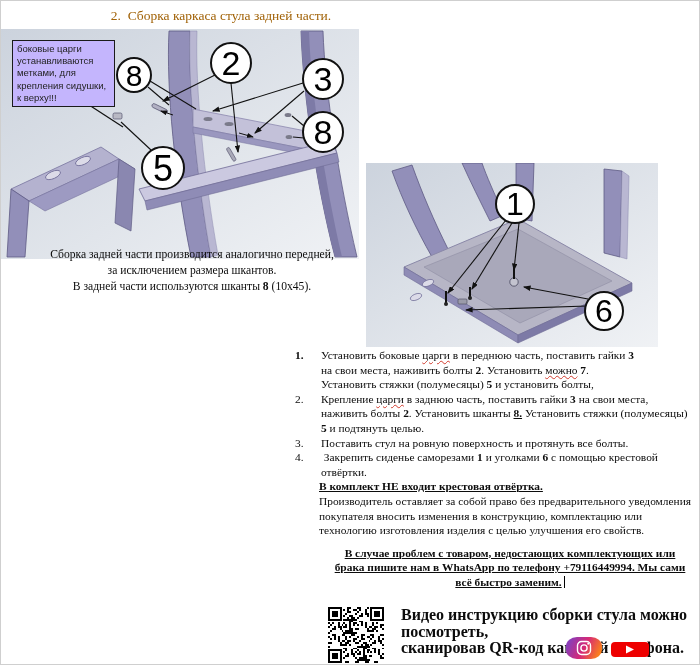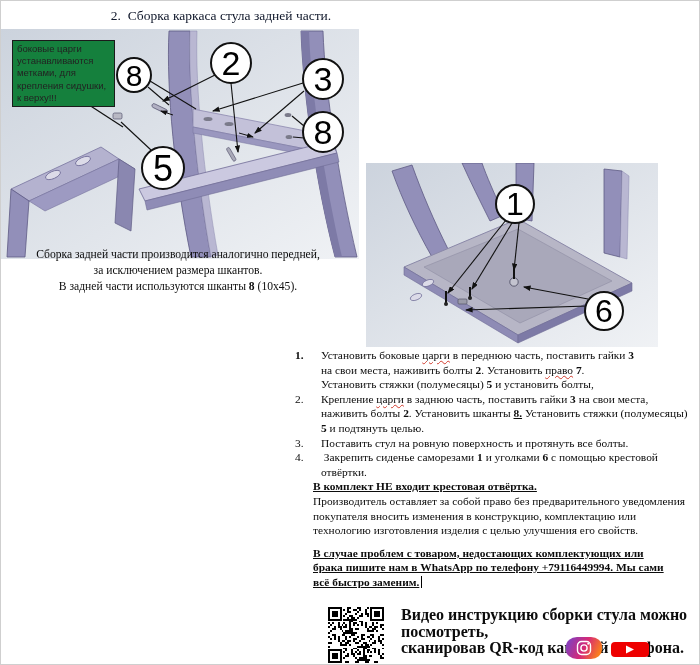--- a/index.html
+++ b/index.html
@@ -2,36 +2,36 @@
 <html><head>
 <meta charset="utf-8">
 <style>
   html,body{margin:0;padding:0;background:#fff;}
   #doc{
     position:relative;width:700px;height:665px;background:#ffffff;
     border:1px solid #cfcfcf;box-sizing:border-box;overflow:hidden;
     font-family:"Liberation Serif","DejaVu Serif",serif;color:#0c0c0c;
   }
   .abs{position:absolute;}
-  .sec-title{font-size:13.5px;white-space:pre;color:#0f172a;}
+  .sec-title{font-size:13.5px;white-space:pre;color:#a16207;}
   #title2{left:40px;top:7px;width:360px;text-align:center;}
   #title3{left:408px;top:142px;margin-top:16px;}
   #notebox{
-    left:11px;top:39px;width:93px;background:#15803d;border:1.6px solid #1b1b1b;
+    left:11px;top:39px;width:93px;background:#c4b5fd;border:1.6px solid #1b1b1b;
     padding:2px 4px;font-family:"Liberation Sans","DejaVu Sans",sans-serif;
     font-size:9.5px;line-height:12.2px;white-space:pre-line;color:#222;z-index:5;
   }
-  #caption{left:0;top:246px;width:354px;text-align:center;font-size:11.6px;line-height:16px;}
+  #caption{left:14px;top:246px;width:354px;text-align:center;font-size:11.6px;line-height:16px;}
   #steps{left:294px;top:347px;width:406px;font-size:11.4px;line-height:14.6px;}
   .step{display:flex;}
   .step .n{flex:0 0 26px;white-space:pre;}
   .rich{white-space:pre-wrap;}
   .step .t{flex:1;}
-  .para{margin-left:18px;white-space:pre-wrap;}
-  .para.gap{margin-top:8px;}
+  .para{margin-left:24px;white-space:pre-wrap;}
+  .para.gap{margin-top:8px;text-align:center;}
   .b{font-weight:bold;}
   .bu{font-weight:bold;text-decoration:underline;text-decoration-thickness:1px;}
   .rw{text-decoration:underline;text-decoration-style:wavy;text-decoration-color:#d23b2e;text-decoration-thickness:1px;}
   .vbar{display:inline-block;width:1px;height:12px;background:#000;margin-left:2px;vertical-align:-2px;}
   #qrtext{left:400px;top:606px;width:298px;font-size:16px;line-height:16.5px;}
   #qr{left:327px;top:606px;}
   #ig{
     left:565px;top:636px;width:36px;height:22px;border-radius:11px/9px;
     background:linear-gradient(115deg,#8a3db8 12%,#d62976 50%,#fa7e1e 88%);
     display:flex;align-items:center;justify-content:center;
@@ -206,21 +206,21 @@
     <g>
       <circle cx="238" cy="148" r="19" fill="#fff" stroke="#111" stroke-width="2"></circle>
       <text class="callout" x="238" y="148" font-size="32" text-anchor="middle" dominant-baseline="central">6</text>
     </g>
   </svg>
 
   <div class="abs" id="steps">
     <div class="step">
       <span class="n rich"><span class="b">1.</span></span>
       <span class="t rich"><span>Установить боковые </span><span class="rw">царги</span><span> в переднюю часть, поставить гайки </span><span class="b">3</span><span>
-на свои места, наживить болты </span><span class="b">2</span><span>. Установить </span><span class="rw">право</span><span> </span><span class="b">7</span><span>.
+на свои места, наживить болты </span><span class="b">2</span><span>. Установить </span><span class="rw">можно</span><span> </span><span class="b">7</span><span>.
 Установить стяжки (полумесяцы) </span><span class="b">5</span><span> и установить болты,
 </span></span>
     </div>
     <div class="step">
       <span class="n rich"><span>2.</span></span>
       <span class="t rich"><span>Крепление </span><span class="rw">царги</span><span> в заднюю часть, поставить гайки </span><span class="b">3</span><span> на свои места,
 наживить болты </span><span class="b">2</span><span>. Установить шканты </span><span class="bu">8.</span><span> Установить стяжки (полумесяцы)
 </span><span class="b">5</span><span> и подтянуть целью.</span></span>
     </div>
     <div class="step">

